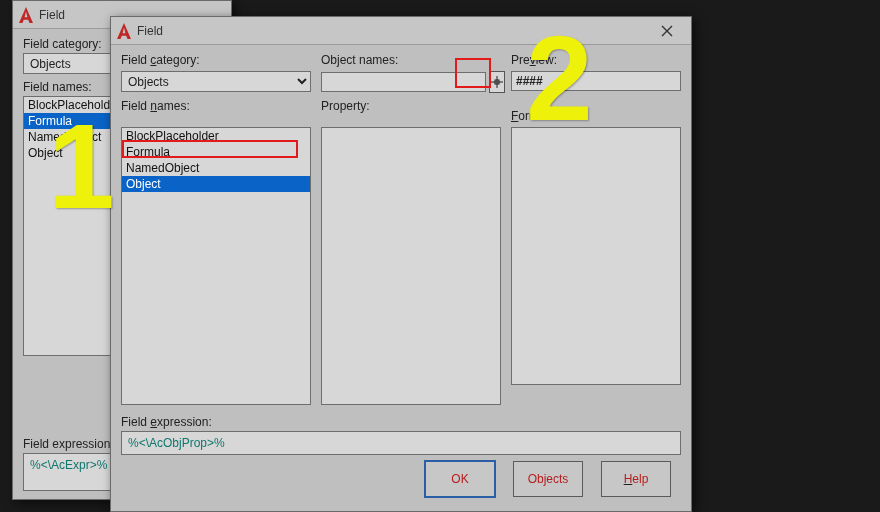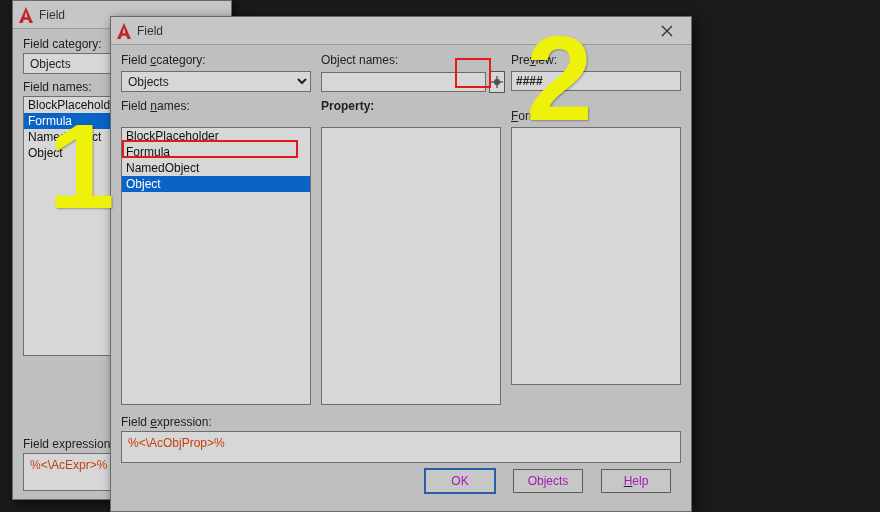--- a/index.html
+++ b/index.html
@@ -36,24 +36,24 @@
   }
   .listbox {
     width:100%; overflow:hidden; padding:0;
   }
   .listbox .item {
     padding:1px 4px; color:#111; white-space:nowrap;
   }
   .listbox .item.selected {
     background:#0a63c7; color:#fff;
   }
-  .expr { width:100%; height:38px; padding:4px 6px; color:#c2410c; }
+  .expr { width:100%; height:38px; padding:4px 6px; color:#0f766e; }
   .btn {
-    height:24px; min-width:70px; background:#c7c7c7;
-    border:1px solid #5a5a5a; color:#a21caf;
+    height:36px; min-width:70px; background:#c7c7c7;
+    border:1px solid #5a5a5a; color:#b91c1c;
     display:inline-flex; align-items:center; justify-content:center;
     padding:0 10px;
   }
   .btnrow { display:flex; justify-content:flex-end; gap:18px; padding:6px 10px 10px 10px; }
 
   
   #back { left:12px; top:0; width:220px; height:500px; }
   #back .body { height:calc(100% - 28px); display:flex; flex-direction:column; }
   #back .listbox.names { height:260px; }
   #back .listbox.names .item.selected { background:#0a63c7; color:#fff; }
@@ -132,40 +132,40 @@
     <div class="close-btn">
       <svg width="12" height="12" viewBox="0 0 12 12">
           <path d="M1 1 L11 11 M11 1 L1 11" stroke="#333" stroke-width="1.4"></path>
         </svg>
     </div>
   </div>
 
   <div class="body" style="height:calc(100% - 28px); display:flex; flex-direction:column;">
     <div class="main">
 
-      <span class="lbl"><span>Field </span><span class="underline">c</span><span>category:</span></span>
+      <span class="lbl"><span>Field </span><span class="underline">c</span><span>ategory:</span></span>
       <span class="lbl">Object names:</span>
       <span class="lbl">Pre<span class="underline">v</span>iew:</span>
 
       <select class="input">
         <option>Objects</option>
       </select>
       <div style="display:flex; gap:3px; align-items:center;">
         <input class="text-input" style="flex: 1 1 0%;" value="">
         <div class="pick-btn">
           <svg width="14" height="14" viewBox="0 0 14 14">
             <path d="M7 1 L7 13 M1 7 L13 7" stroke="#222" stroke-width="1"></path>
             <rect x="5" y="5" width="4" height="4" fill="none" stroke="#222" stroke-width="1"></rect>
           </svg>
         </div>
       </div>
       <input class="text-input" style="width: 100%; font-weight: bold;" readonly="" value="####">
 
       <span class="lbl" style="margin-top:4px;">Field <span class="underline">n</span>ames:</span>
-      <span class="lbl" style="margin-top:4px;font-weight:bold;">Property:</span>
+      <span class="lbl" style="margin-top:4px;">Property:</span>
       <span class="lbl" style="margin-top:14px;"><span class="underline">F</span>ormat:</span>
 
       <div class="listbox names2">
         <div class="item">BlockPlaceholder</div>
         <div class="item">Formula</div>
         <div class="item">NamedObject</div>
         <div class="item selected">Object</div>
       </div>
       <div class="listbox big"></div>
       <div class="listbox big" style="height:258px;"></div>

